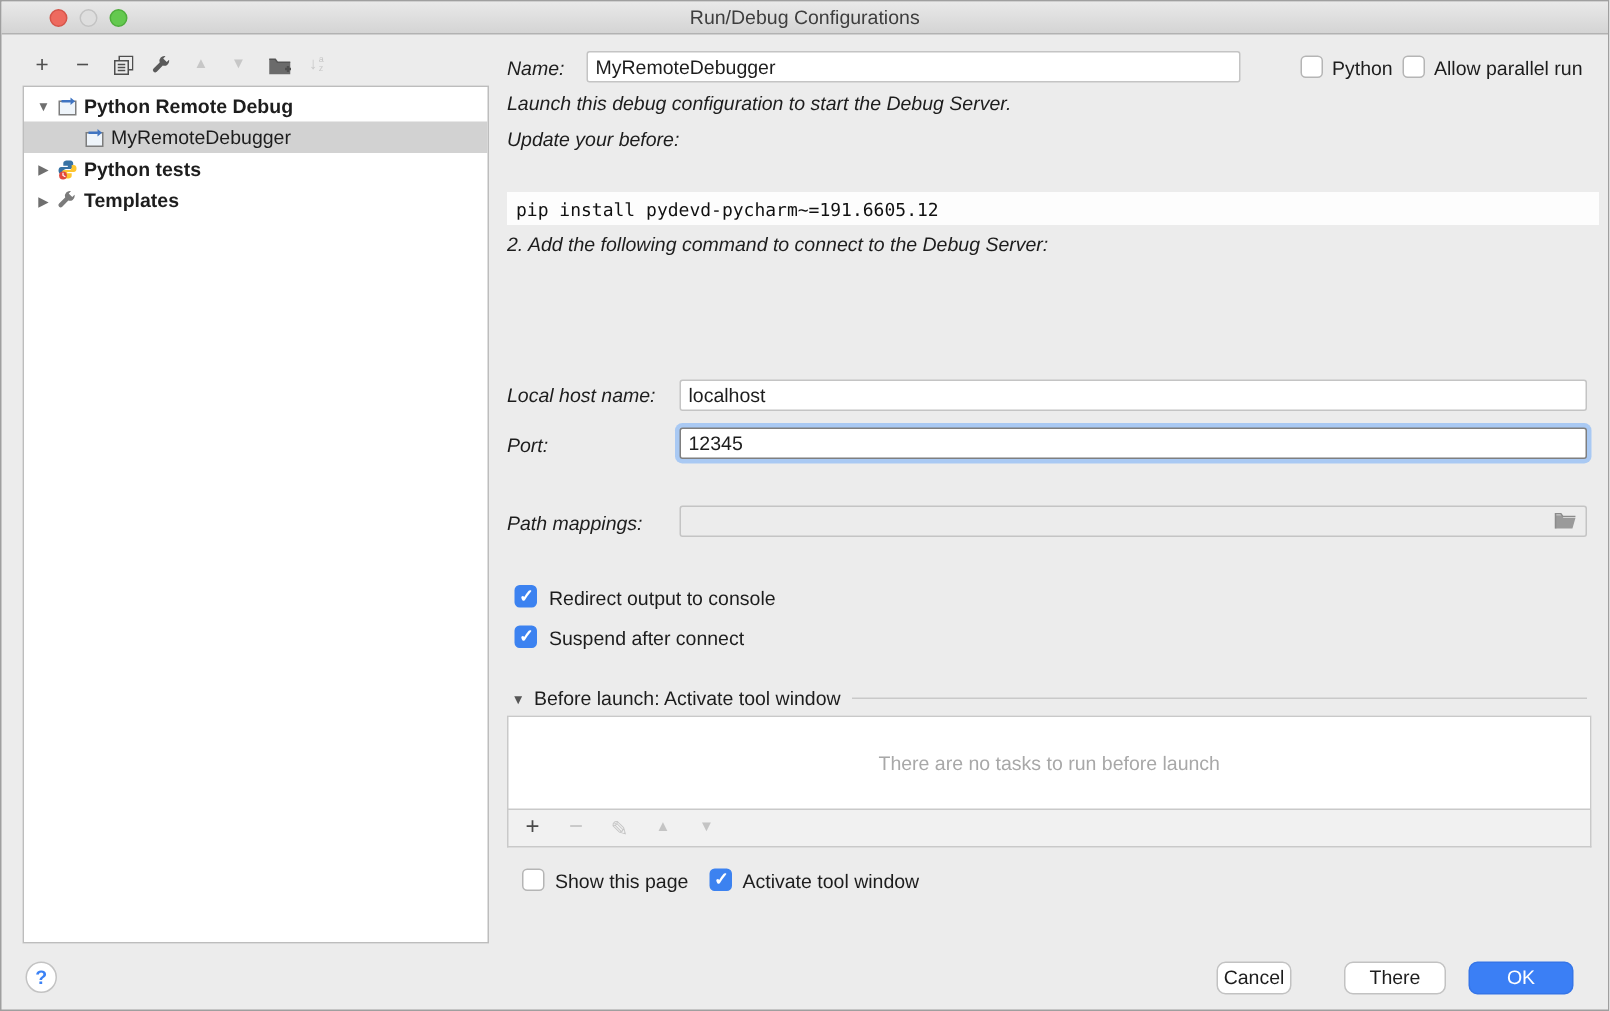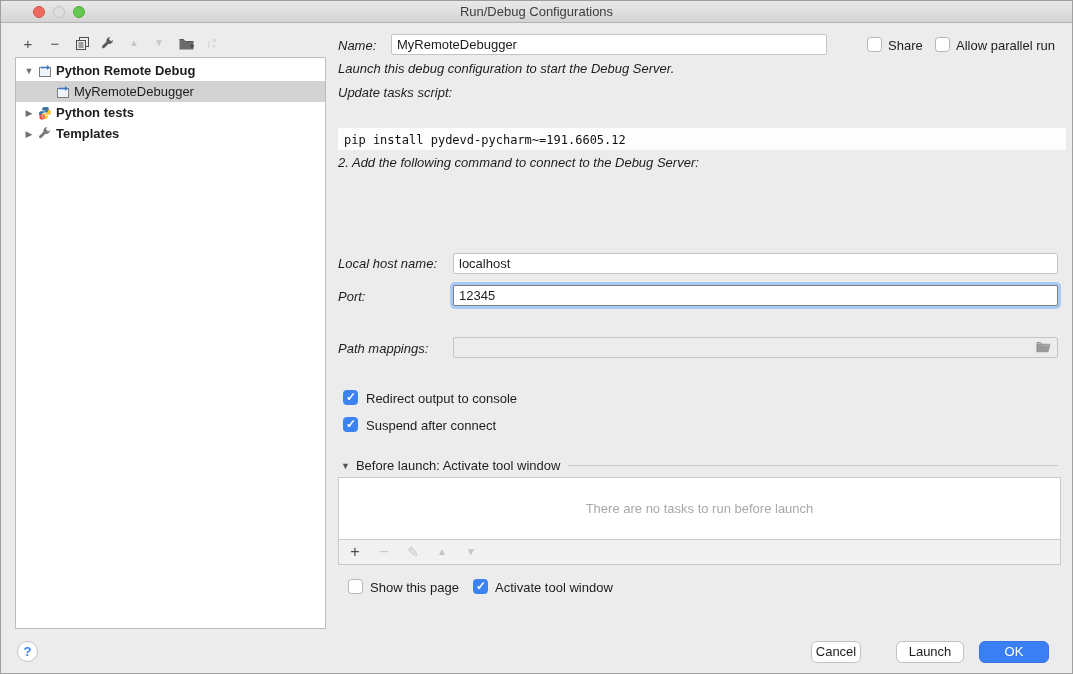--- a/index.html
+++ b/index.html
@@ -164,26 +164,26 @@
             <path d="M14.5 4.5a4 4 0 0 1-5.2 3.8l-5 5a1.8 1.8 0 0 1-2.6-2.6l5-5A4 4 0 0 1 11.5 .6L9.6 2.5l2.9 2.9 1.9-1.9c.1.3.1.6.1 1z" fill="#7b7b7b"></path>
           </svg>
       </span>
       <span class="tlabel">Templates</span>
     </div>
   </div>
 
   <div class="abs" style="left:337px; top:37px;">Name:</div>
   <input class="field" style="left: 390px; top: 33px; width: 436px;" value="MyRemoteDebugger">
   <div class="cb" style="left:866px; top:36px;"></div>
-  <div class="cblabel" style="left:887px; top:37px;">Share</div>
+  <div class="cblabel" style="left:887px; top:37px;">Python</div>
   <div class="cb" style="left:934px; top:36px;"></div>
   <div class="cblabel" style="left:955px; top:37px;text-align:right;">Allow parallel run</div>
 
   <div class="abs" style="left:337px; top:60px;">Launch this debug configuration to start the Debug Server.</div>
-  <div class="abs" style="left:337px; top:84px;">Update tasks script:</div>
+  <div class="abs" style="left:337px; top:84px;">Update your before:</div>
   <div class="code" style="top:127px; height:22px;">pip install pydevd-pycharm~=191.6605.12</div>
   <div class="abs" style="left:337px; top:154px;">2. Add the following command to connect to the Debug Server:</div>
 
   <div class="abs" style="left:337px; top:255px;">Local host name:</div>
   <input class="field" style="left: 452px; top: 252px; width: 605px;" value="localhost">
   <div class="abs" style="left:337px; top:288px;">Port:</div>
   <input class="field focused" style="left: 452px; top: 284px; width: 605px;" value="12345">
   <div class="abs" style="left:337px; top:340px;">Path mappings:</div>
   <div class="field gray" style="left:452px; top:336px; width:605px;">
     <span style="position:absolute; right:5px; top:3px;">
@@ -215,16 +215,16 @@
     <span class="tt-icon disabled" style="font-size:10px;">▼</span>
   </div>
 
   <div class="cb" style="left:347px; top:578px;"></div>
   <div class="cblabel" style="left:369px; top:579px;">Show this page</div>
   <div class="cb checked" style="left:472px; top:578px;"></div>
   <div class="cblabel" style="left:494px; top:579px;">Activate tool window</div>
 
   <div class="help-circle">?</div>
   <button class="btn" style="left:810px; width:50px;">Cancel</button>
-  <button class="btn" style="left:895px; width:68px;">Launch</button>
+  <button class="btn" style="left:895px; width:68px;">There</button>
   <button class="btn primary" style="left:978px; width:70px;">OK</button>
 
 </div>
 
 </body></html>

